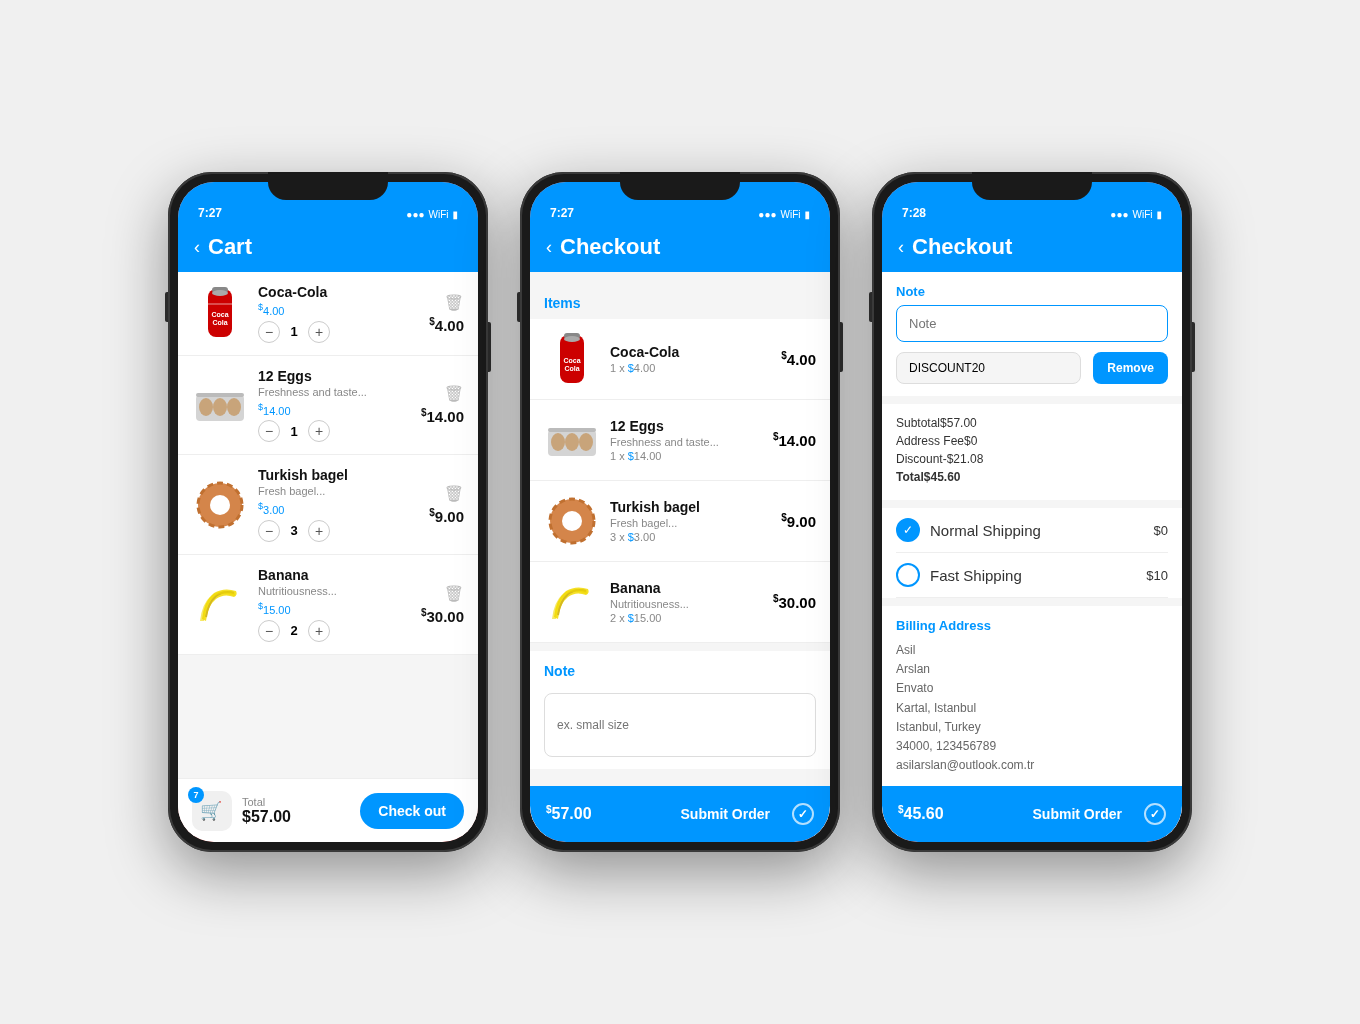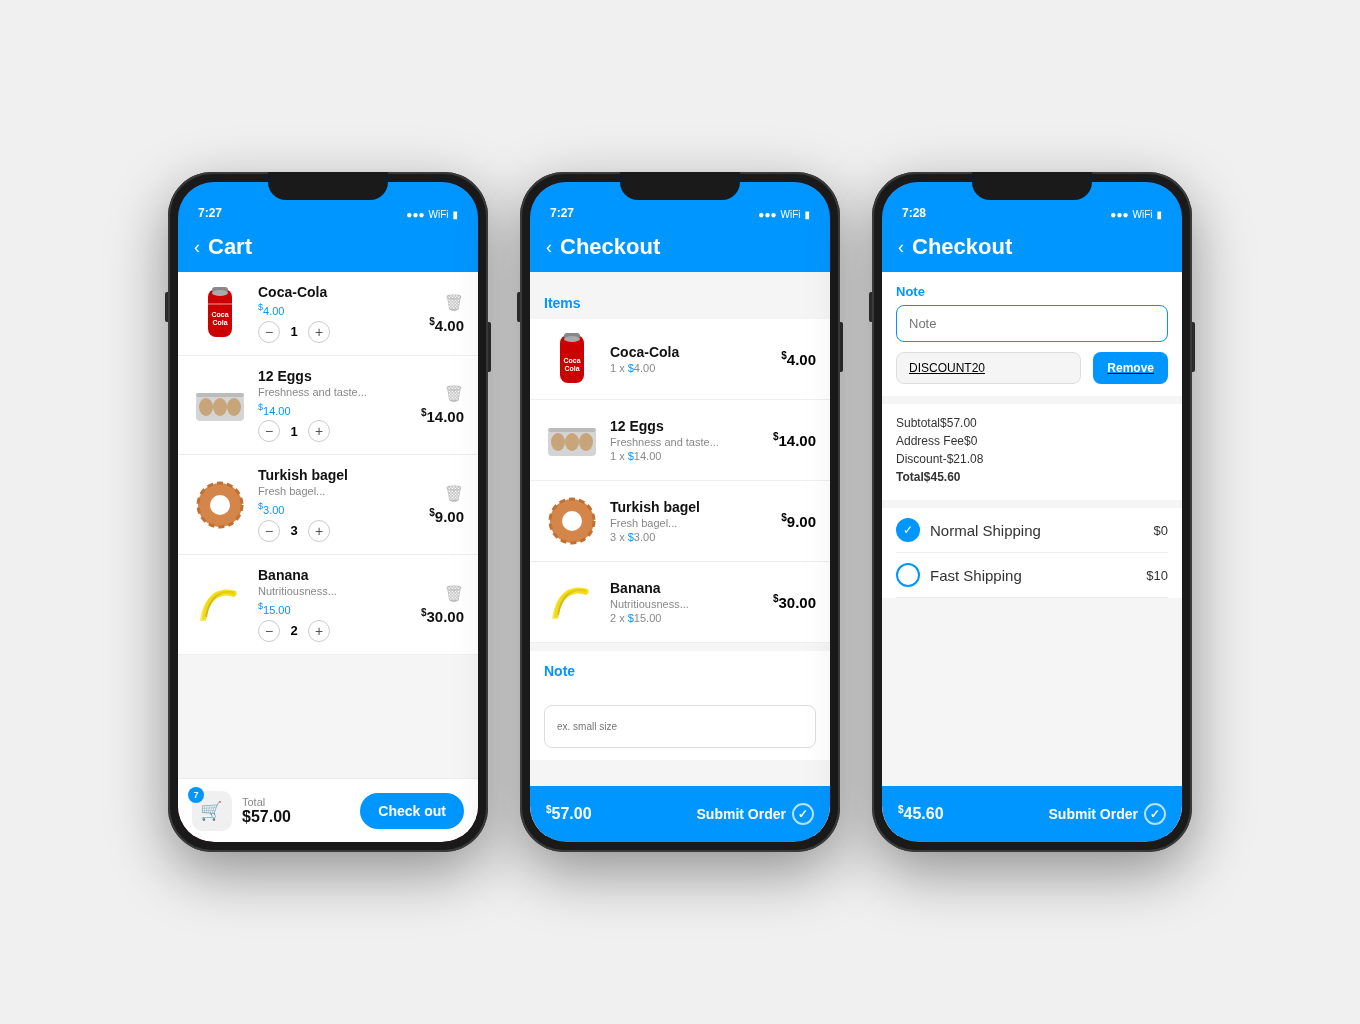--- a/index.html
+++ b/index.html
@@ -22,21 +22,21 @@
       border-radius: 44px;
       padding: 10px;
       box-shadow: 0 20px 60px rgba(0,0,0,0.4), inset 0 0 0 2px #3a3a3a;
       position: relative;
       flex-shrink: 0;
     }
 
     .phone-inner {
       width: 100%;
       height: 100%;
-      background: #7f1d1d;
+      background: #fca5a5;
       border-radius: 36px;
       overflow: hidden;
       position: relative;
     }
 
     
     .notch {
       position: absolute;
       top: 0;
       left: 50%;
@@ -322,25 +322,25 @@
     .note-section {
       background: white;
       padding: 12px 14px;
       margin-top: 8px;
     }
 
     .note-input {
       width: 100%;
       border: 1.5px solid #ddd;
       border-radius: 8px;
-      padding: 15px 12px;
-      font-size: 10px;
+      padding: 24px 12px;
+      font-size: 12px;
       color: #ccc;
       outline: none;
-      margin-top: 20px;
+      margin-top: 8px;
     }
 
     
     .submit-bar {
       position: absolute;
       bottom: 0;
       left: 0;
       right: 0;
       height: 56px;
       background: #0096FF;
@@ -360,21 +360,21 @@
     .submit-total sup {
       font-size: 10px;
     }
 
     .submit-btn-text {
       color: white;
       font-size: 14px;
       font-weight: 600;
       display: flex;
       align-items: center;
-      gap: 6px;
+      gap: 22px;
     }
 
     .submit-check {
       width: 22px;
       height: 22px;
       border: 2px solid rgba(255,255,255,0.7);
       border-radius: 50%;
       display: flex;
       align-items: center;
       justify-content: center;
@@ -401,21 +401,20 @@
       padding: 10px 12px;
       font-size: 13px;
       color: #999;
       outline: none;
     }
 
     .coupon-row {
       display: flex;
       gap: 12px;
       margin-top: 10px;
-      text-decoration: underline;
     }
 
     .coupon-input {
       flex: 1;
       border: 1.5px solid #ddd;
       border-radius: 8px;
       padding: 8px 12px;
       font-size: 12px;
       background: #f5f5f5;
       outline: none;
@@ -850,20 +849,30 @@
             <span class="shipping-price">$0</span>
           </div>
           <div class="shipping-option">
             <div class="radio-btn"></div>
             <span class="shipping-name">Fast Shipping</span>
             <span class="shipping-price">$10</span>
           </div>
         </div>
       </div>
 
+      <div class="billing-section">
+        <div class="billing-title">Billing Address</div>
+        <div class="billing-line">Asil</div>
+        <div class="billing-line">Arslan</div>
+        <div class="billing-line">Envato</div>
+        <div class="billing-line">Kartal, Istanbul</div>
+        <div class="billing-line">Istanbul, Turkey</div>
+        <div class="billing-line">34000, 123456789</div>
+        <div class="billing-line">asilarslan@outlook.com.tr</div>
+      </div>
 
     </div>
 
     <div class="submit-bar">
       <div class="submit-total"><sup>$</sup>45.60</div>
       <div class="submit-btn-text">
         <span>Submit Order</span>
         <div class="submit-check">✓</div>
       </div>
     </div>

